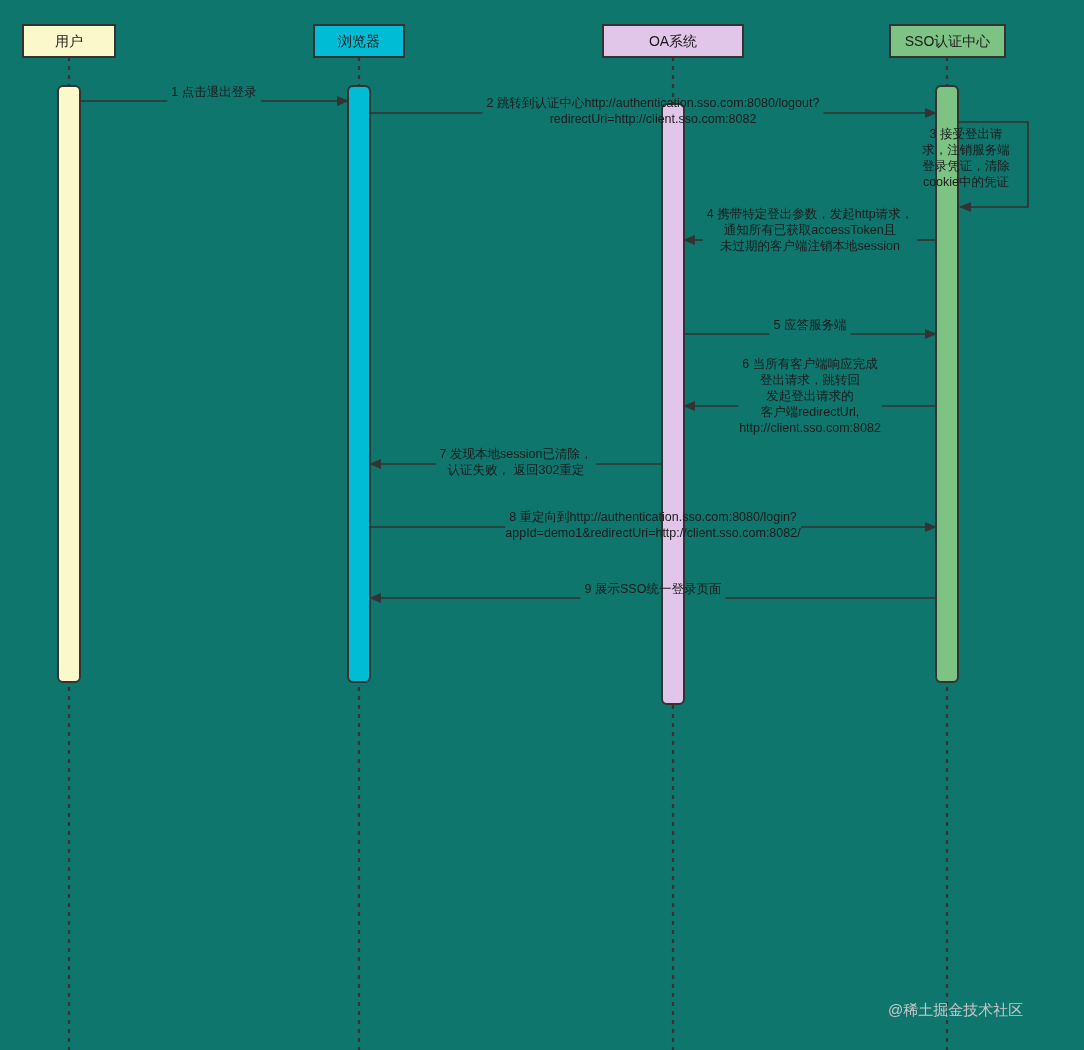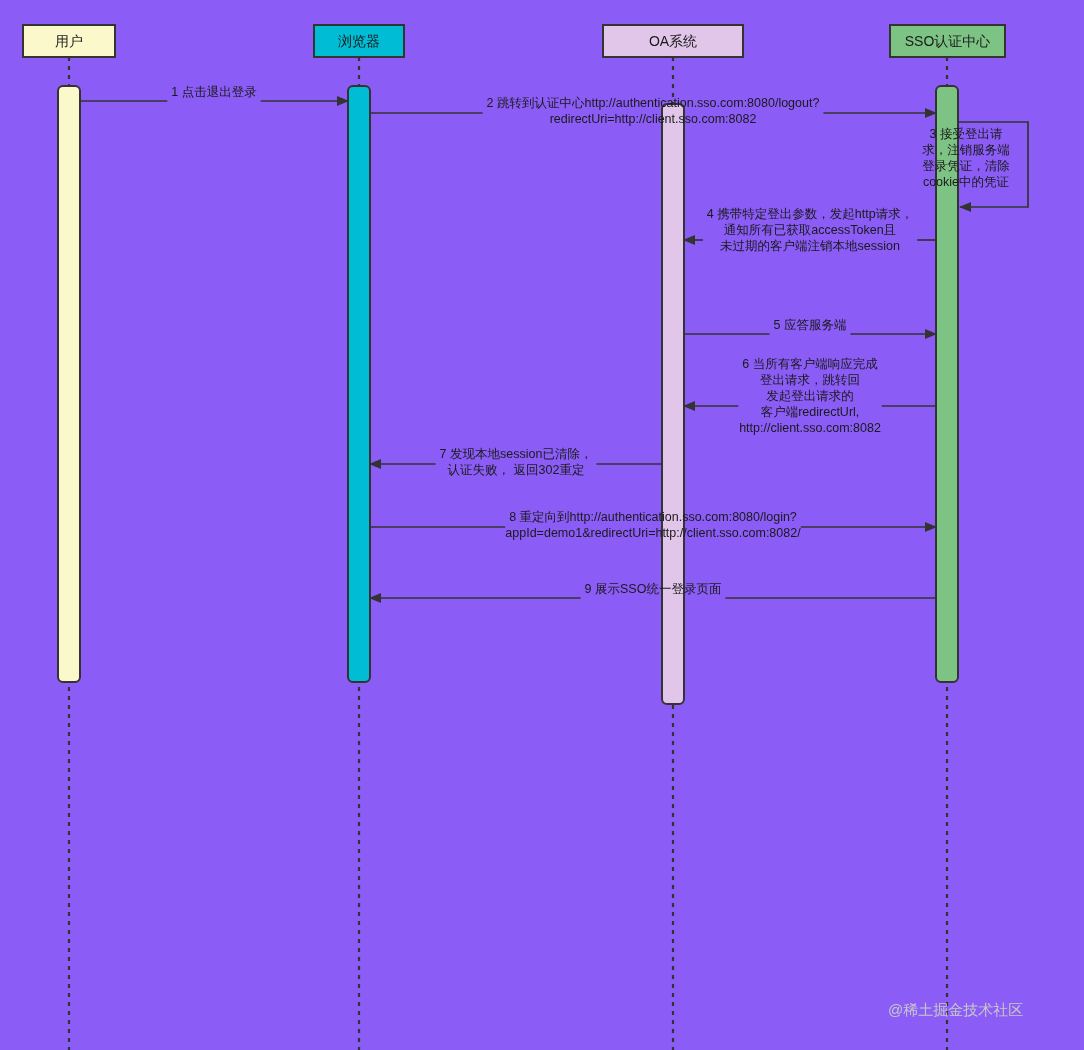--- a/index.html
+++ b/index.html
@@ -7,21 +7,21 @@
     padding: 0;
     background: #ffffff;
   }
   body {
     font-family: "Liberation Sans", "DejaVu Sans", sans-serif;
   }
   #canvas {
     position: relative;
     width: 1084px;
     height: 1050px;
-    background: #8b5cf6;
+    background: #0f766e;
     overflow: hidden;
   }
   svg.diagram {
     position: absolute;
     left: 0;
     top: 0;
     width: 1084px;
     height: 1050px;
   }
   .actor-label {

